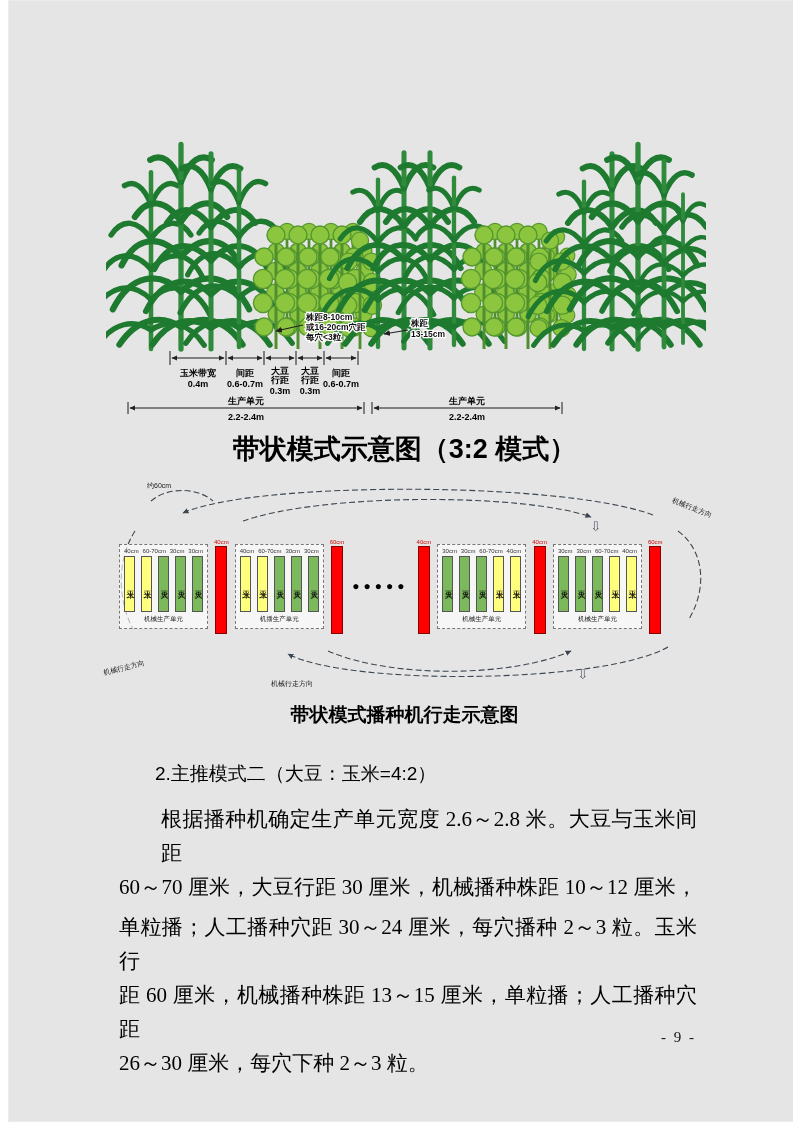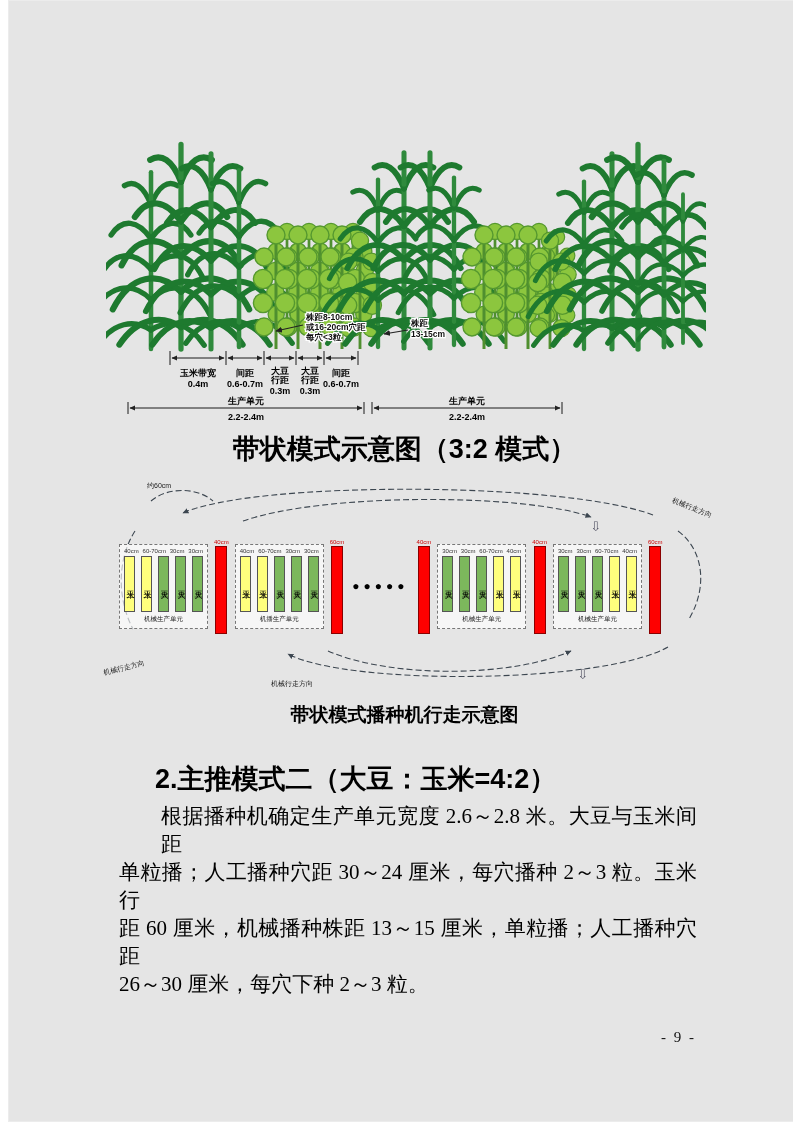--- a/index.html
+++ b/index.html
@@ -19,21 +19,21 @@
   .callout text{font-family:"Liberation Sans","DejaVu Sans",sans-serif;font-size:8.5px;font-weight:bold;fill:#111;
                 stroke:#fff;stroke-width:2.5px;paint-order:stroke;}
   .cline{stroke:#222;stroke-width:1.2;}
 
   
   .caption{position:absolute;left:0;right:0;text-align:center;
            font-family:"Liberation Sans","DejaVu Sans",sans-serif;font-weight:bold;color:#000;}
   #caption1{top:430px;font-size:27px;}
   #caption2{top:701px;font-size:19px;}
   #heading{position:absolute;left:146px;top:760px;font-family:"Liberation Sans","DejaVu Sans",sans-serif;
-           font-size:27px;font-weight:bold;}
+           font-size:19px;font-weight:normal;}
 
   
   #fig2{position:absolute;left:84px;top:478px;width:626px;height:216px;}
   #fig2 .arcs{position:absolute;left:0;top:0;}
   .dash{fill:none;stroke:#3c4650;stroke-width:1.1;stroke-dasharray:6 3;}
   .barrow{font-size:13px;fill:#556;}
   .f2lbl{position:absolute;font-family:"Liberation Sans","DejaVu Sans",sans-serif;font-size:7px;color:#222;white-space:nowrap;}
   #turnw{left:54px;top:2px;}
   #dirtr{right:6px;top:24px;transform:rotate(22deg);}
   #dirbl{left:10px;bottom:22px;transform:rotate(-14deg);}
@@ -49,21 +49,21 @@
   .bar.corn{background:#ffff7d;}
   .bar.soy{background:#7cb85c;}
   .unit-label{margin-top:3px;text-align:center;font-family:"Liberation Sans",sans-serif;font-size:6.5px;color:#222;white-space:nowrap;}
   .red-wrap{display:flex;flex-direction:column;align-items:center;}
   .red-label{font-family:"Liberation Sans",sans-serif;font-size:6px;color:#c00;margin-bottom:1px;}
   .red-bar{width:12px;height:88px;background:#fe0000;border:1px solid #8a0000;box-sizing:border-box;}
   .dots{font-size:12px;letter-spacing:4px;color:#000;padding:0 2px;}
 
   
   .body-text{position:absolute;left:110px;top:801px;width:578px;font-size:21px;color:#000;}
-  .bodyline{min-height:40.4px;line-height:28px;text-align:justify;}
+  .bodyline{min-height:40.4px;line-height:34px;text-align:justify;}
   .fill{text-align-last:justify;}
   .indent{padding-left:42px;}
   #pagenum{position:absolute;left:652px;top:1028px;font-size:15px;letter-spacing:2px;color:#111;}
 </style>
 </head>
 <body>
 
 <div class="page">
 
   <svg id="fig1" width="600" height="310" viewBox="0 0 600 310">
@@ -363,19 +363,20 @@
     <div id="dirbl" class="f2lbl">机械行走方向</div>
     <div id="dirbm" class="f2lbl">机械行走方向</div>
   </div>
 
   <div id="caption2" class="caption">带状模式播种机行走示意图</div>
 
   <div id="heading">2.主推模式二（大豆：玉米=4:2）</div>
 
   <div class="body-text">
     <div class="bodyline indent fill">根据播种机确定生产单元宽度 2.6～2.8 米。大豆与玉米间距</div>
+    <div class="bodyline fill">60～70 厘米，大豆行距 30 厘米，机械播种株距 10～12 厘米，</div>
     <div class="bodyline fill">单粒播；人工播种穴距 30～24 厘米，每穴播种 2～3 粒。玉米行</div>
     <div class="bodyline fill">距 60 厘米，机械播种株距 13～15 厘米，单粒播；人工播种穴距</div>
     <div class="bodyline">26～30 厘米，每穴下种 2～3 粒。</div>
   </div>
 
   <div id="pagenum">- 9 -</div>
 </div>
 
 </body></html>

